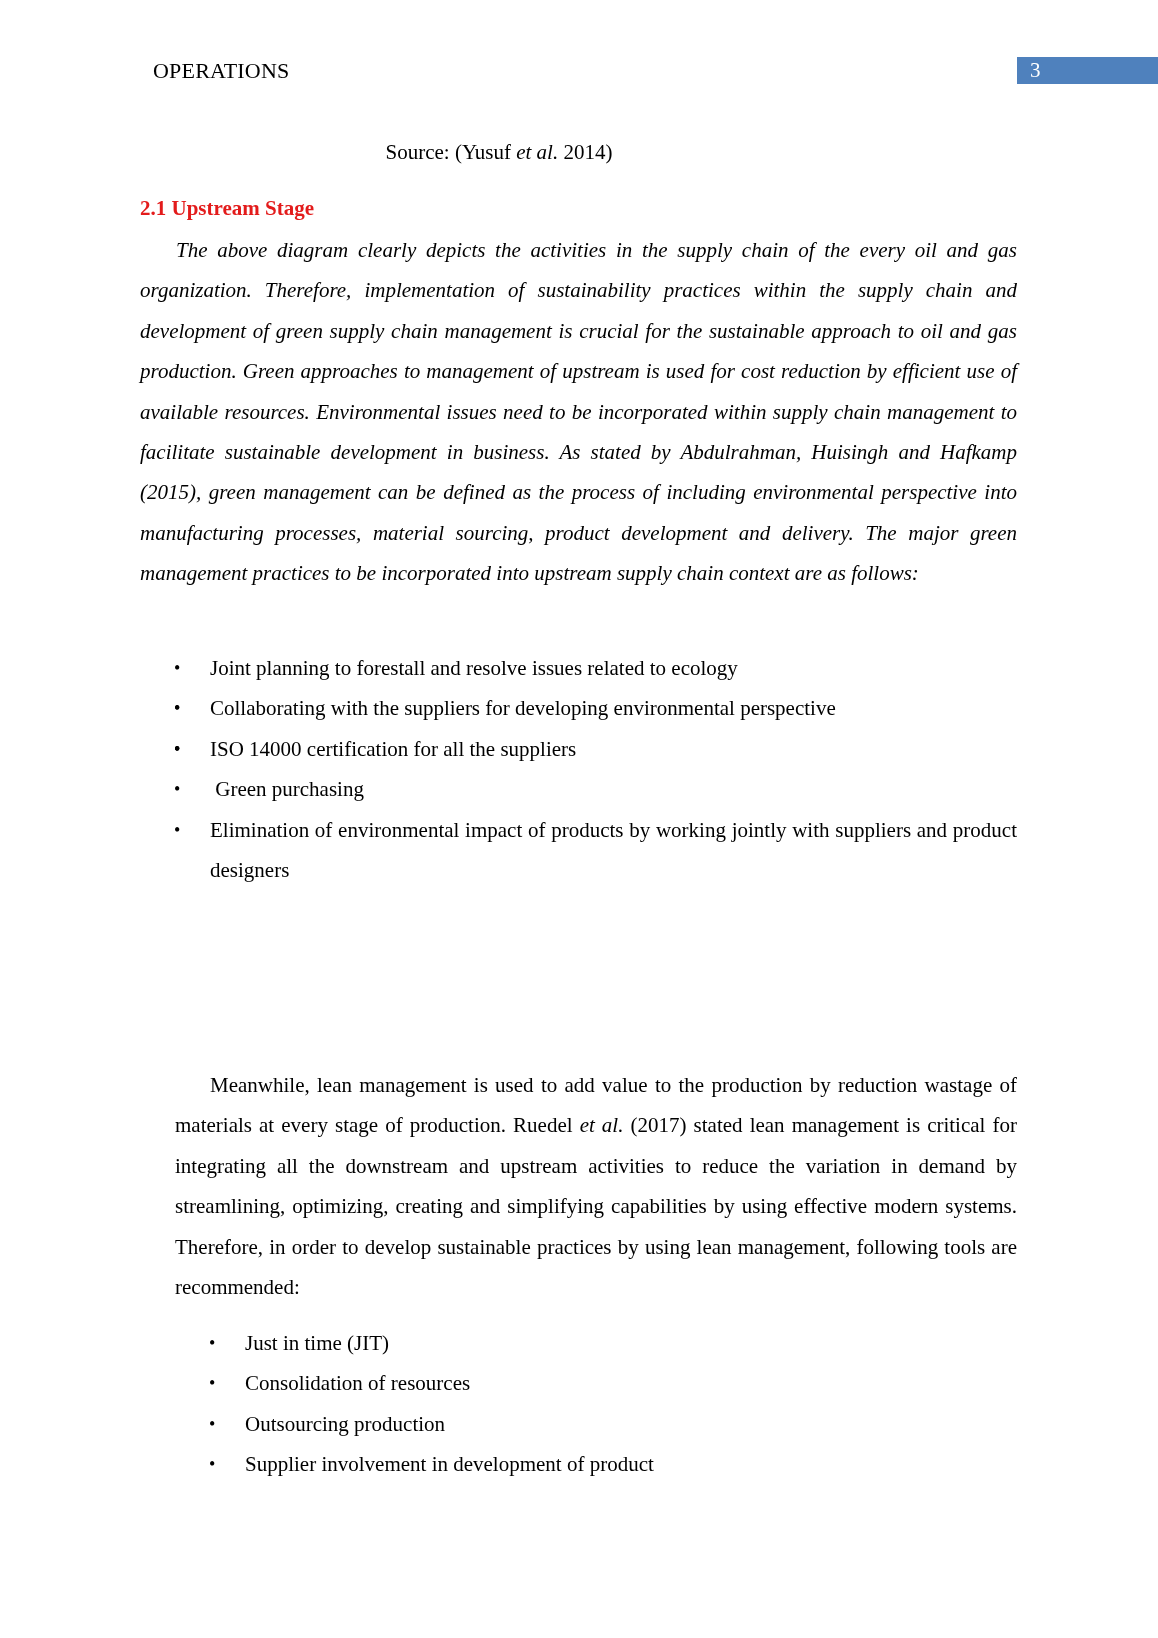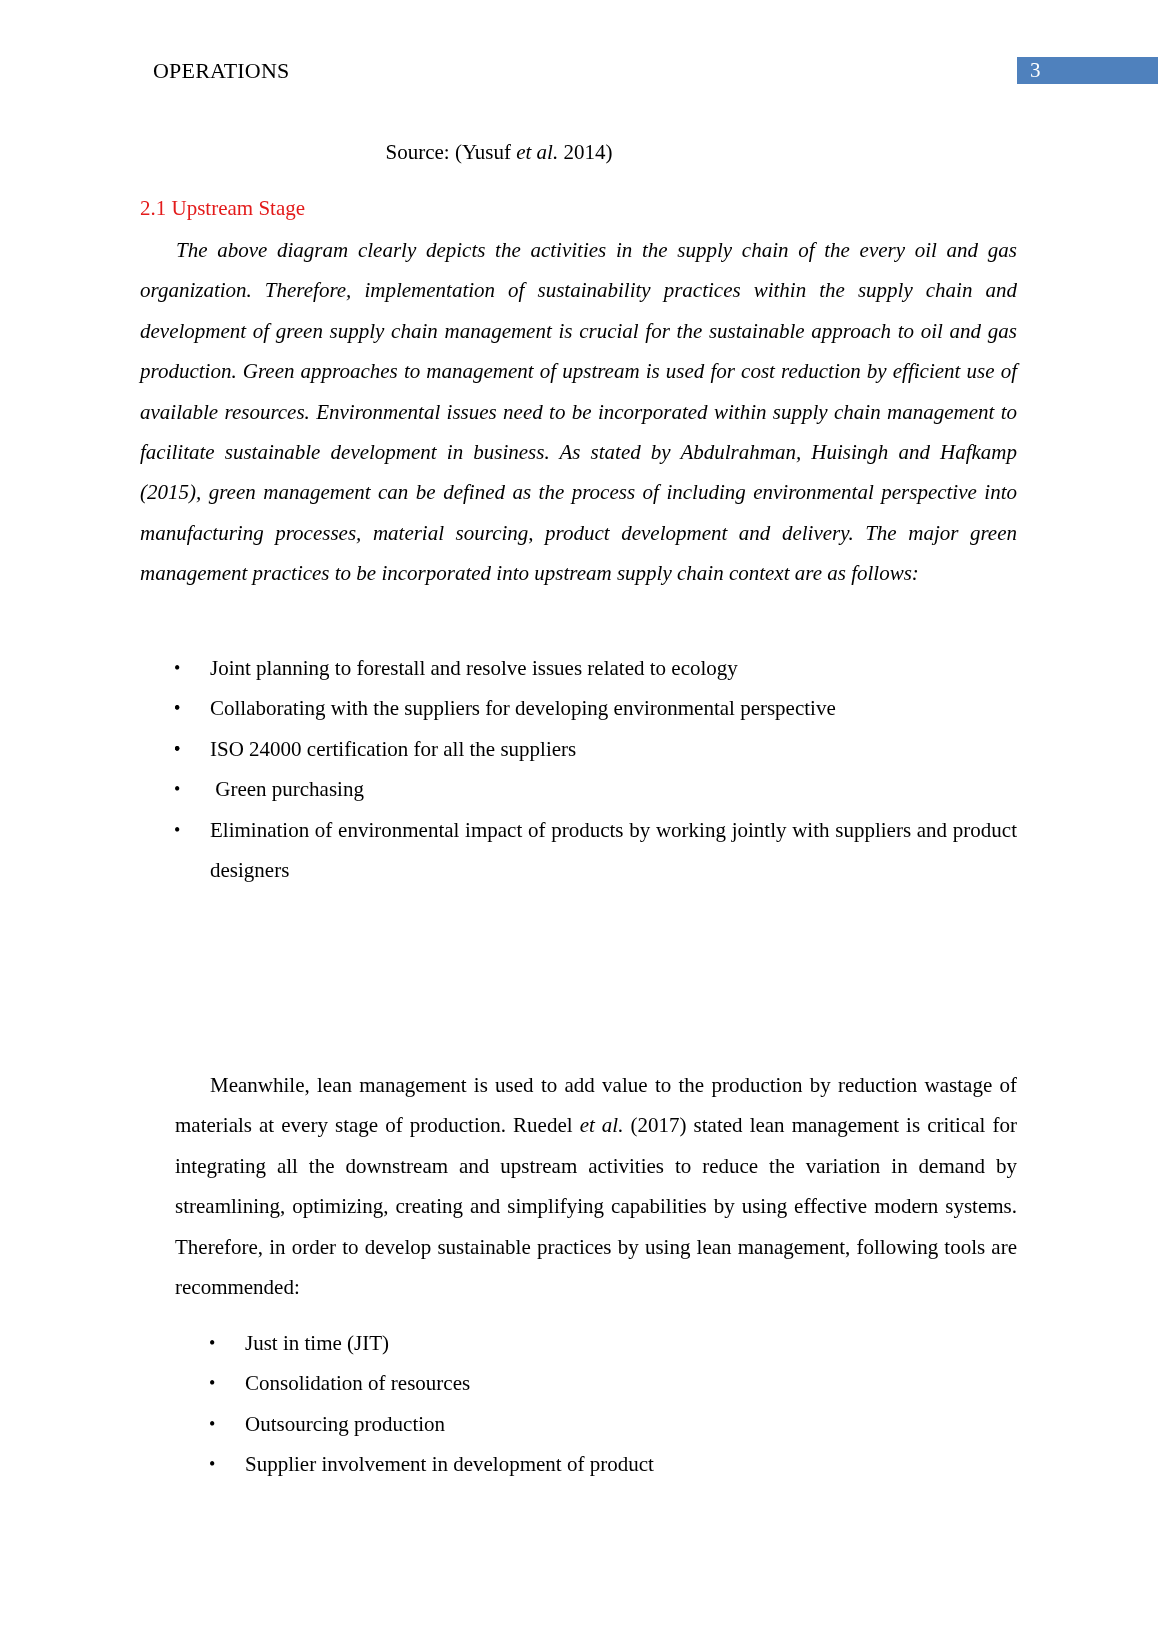--- a/index.html
+++ b/index.html
@@ -43,21 +43,21 @@
       width: 998px;
       top: 140px;
       text-align: center;
       font-size: 21px;
     }
     .heading {
       position: absolute;
       left: 140px;
       top: 196px;
       font-size: 21px;
-      font-weight: normal;
+      font-weight: bold;
       color: #e31b1b;
     }
     .para {
       position: absolute;
       font-size: 21px;
       line-height: 40.4px;
       text-align: justify;
     }
     .para1 {
       left: 140px;
@@ -118,21 +118,21 @@
 <div class="heading">2.1 Upstream Stage</div>
 
 <div class="para para1">The above diagram clearly depicts the activities in the supply chain of the every oil and gas organization. Therefore, implementation of sustainability practices within the supply chain and development of green supply chain management is crucial for the sustainable approach to oil and gas production. Green approaches to management of upstream is used for cost reduction by efficient use of available resources. Environmental issues need to be incorporated within supply chain management to facilitate sustainable development in business. As stated by Abdulrahman, Huisingh and Hafkamp (2015), green management can be defined as the process of including environmental perspective into manufacturing processes, material sourcing, product development and delivery. The major green management practices to be incorporated into upstream supply chain context are as follows:</div>
 
 <ul class="bullets list1">
   <li><span class="dot">•</span><span>Joint planning to forestall and resolve issues related to ecology</span></li>
   <li><span class="dot">•</span></li>
   <li><span class="dot">•</span><span>Collaborating with the suppliers for developing environmental perspective</span></li>
   <li><span class="dot">•</span></li>
   <li><span class="dot">•</span></li>
-  <li><span class="dot">•</span><span>ISO 24000 certification for all the suppliers</span></li>
+  <li><span class="dot">•</span><span>ISO 14000 certification for all the suppliers</span></li>
   <li><span class="dot">•</span><span style="white-space:pre"> Green purchasing</span></li>
   <li><span class="dot">•</span><span>Elimination of environmental impact of products by working jointly with suppliers and product designers</span></li>
 </ul>
 
 <div class="para para2"><span>Meanwhile, lean management is used to add value to the production by reduction wastage of materials at every stage of production. Ruedel </span><em>et al.</em><span> (2017) stated lean management is critical for integrating all the downstream and upstream activities to reduce the variation in demand by streamlining, optimizing, creating and simplifying capabilities by using effective modern systems.  Therefore, in order to develop sustainable practices by using lean management, following tools are recommended:</span></div>
 
 <ul class="bullets list2">
   <li><span class="dot">•</span><span>Just in time (JIT)</span></li>
   <li><span class="dot">•</span><span>Consolidation of resources</span></li>
   <li><span class="dot">•</span><span>Outsourcing production</span></li>

